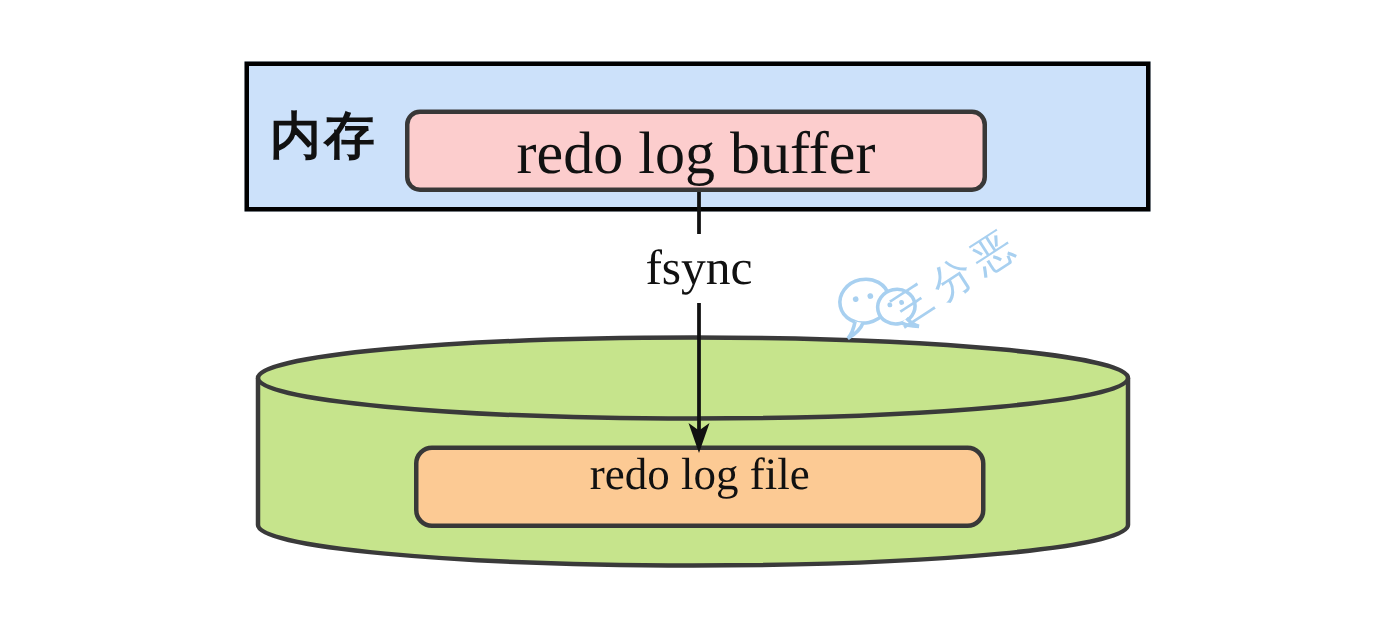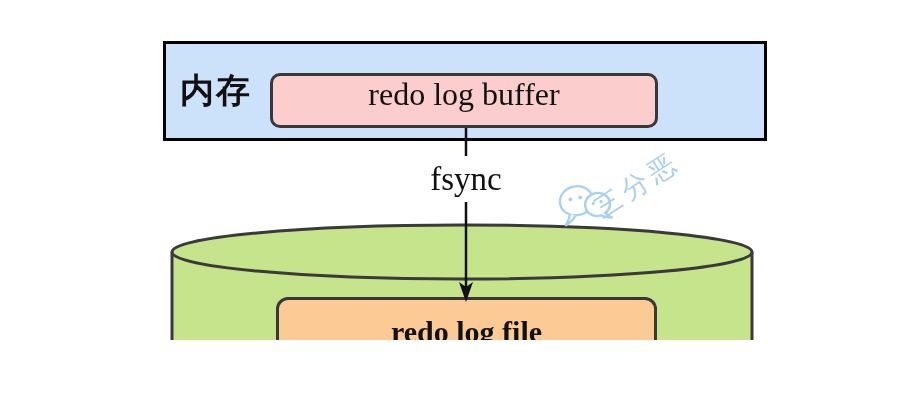--- a/index.html
+++ b/index.html
@@ -1,46 +1,46 @@
 <!DOCTYPE html>
 <html><head>
 <meta charset="utf-8">
 <style>
   html,body{margin:0;padding:0;background:#fff;}
   #stage{
-    position:relative;width:918px;height:340px;background:#ffffff;overflow:hidden;
+    position:relative;width:918px;height:412px;background:#ffffff;overflow:hidden;
     font-family:"Liberation Serif","DejaVu Serif",serif;color:#111;
   }
   
   .memory-region{
     position:absolute;left:163px;top:41px;width:598px;height:94px;
     background:#CCE1FA;border:3px solid #000000;
   }
   .memory-label{
     position:absolute;left:14px;top:0;height:94px;display:flex;align-items:center;
     font-size:34px;font-weight:600;letter-spacing:2px;
   }
   .buffer-box{
     position:absolute;left:104px;top:29px;width:382px;height:49px;
     background:#FCCDCD;border:3px solid #383838;border-radius:10px;
-    display:flex;align-items:flex-start;justify-content:center;font-size:32px;
+    display:flex;align-items:flex-end;justify-content:center;font-size:40px;
   }
   
   .arrow-svg{position:absolute;left:440px;top:126px;z-index:3;}
   .fsync-label{
     position:absolute;left:418px;top:156px;width:96px;height:46px;z-index:4;
     background:#ffffff;display:flex;align-items:center;justify-content:center;
     font-size:33px;
   }
   
   .cylinder-svg{position:absolute;left:168px;top:221px;z-index:1;}
   .file-box{
     position:absolute;left:276px;top:297px;width:375px;height:49px;z-index:2;
     background:#FCCA94;border:3px solid #383838;border-radius:12px;
-    display:flex;align-items:flex-end;justify-content:center;font-size:30px;font-weight:bold;
+    display:flex;align-items:flex-start;justify-content:center;font-size:30px;
   }
   .disk-label{
     position:absolute;left:658px;top:311px;width:84px;height:44px;z-index:2;
     display:flex;align-items:center;justify-content:center;
     font-size:35px;font-weight:600;
   }
   
   .watermark{position:absolute;z-index:1;}
   .wechat-icon-svg{position:absolute;left:556px;top:180px;transform:rotate(-12deg);}
   .watermark-text{

